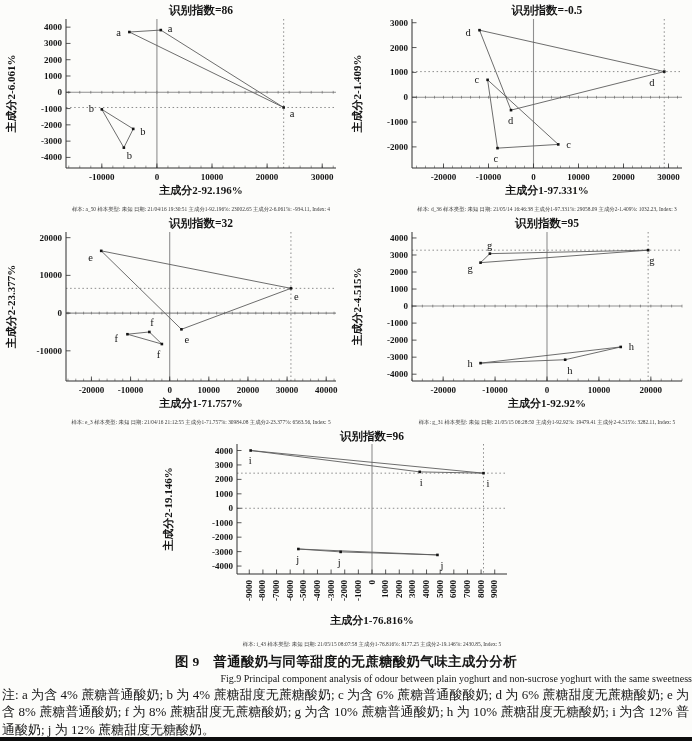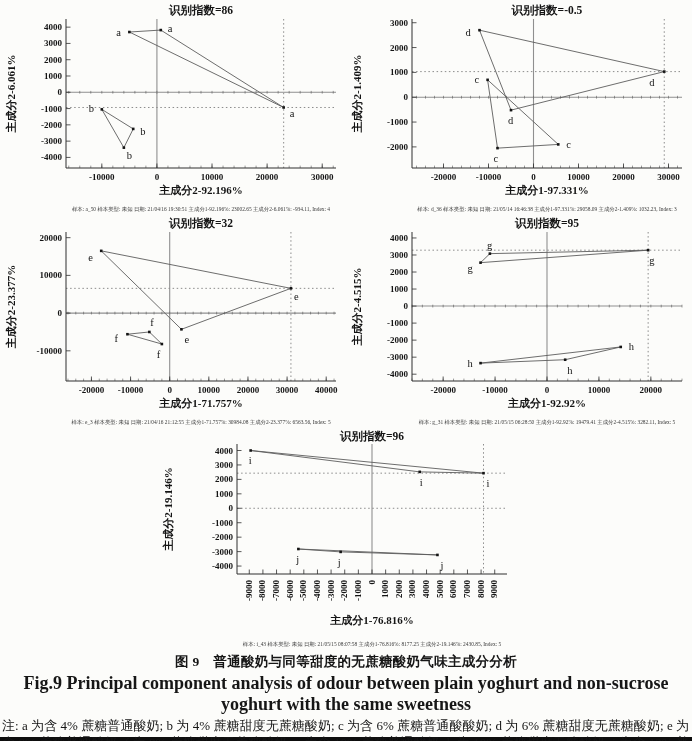--- a/index.html
+++ b/index.html
@@ -18,21 +18,21 @@
   .dot{stroke:#7f7f7f;stroke-width:0.9;stroke-dasharray:1.5 2.6;fill:none;}
   .tri{fill:none;stroke:#5c5c5c;stroke-width:0.9;}
   .pt{fill:#141414;}
   .ticklab{font-size:9px;font-weight:600;}
   .title{font-size:11.5px;font-weight:700;}
   .axlab{font-size:11px;font-weight:600;}
   .ptlab{font-size:10.5px;}
   .tiny{font-size:5.4px;fill:#3a3a3a;font-weight:400;}
   .caption-zh{text-align:center;font-size:13.5px;font-weight:600;
               letter-spacing:.3px;margin-top:3px;}
-  .caption-en{text-align:center;font-size:18px;margin-top:2px;font-weight:bold;}
+  .caption-en{text-align:right;font-size:10px;margin-top:2px;}
   .notes{font-size:13px;line-height:1.33;text-align:justify;
          padding:2px 3px 3px 2px;}
 </style>
 </head>
 <body>
 
 <div class="page">
   <div class="charts-row">
     <svg width="342" height="213" viewBox="0 0 342 213">
         <line x1="281.66408163265305" y1="17" x2="281.66408163265305" y2="166" class="dot"></line>

